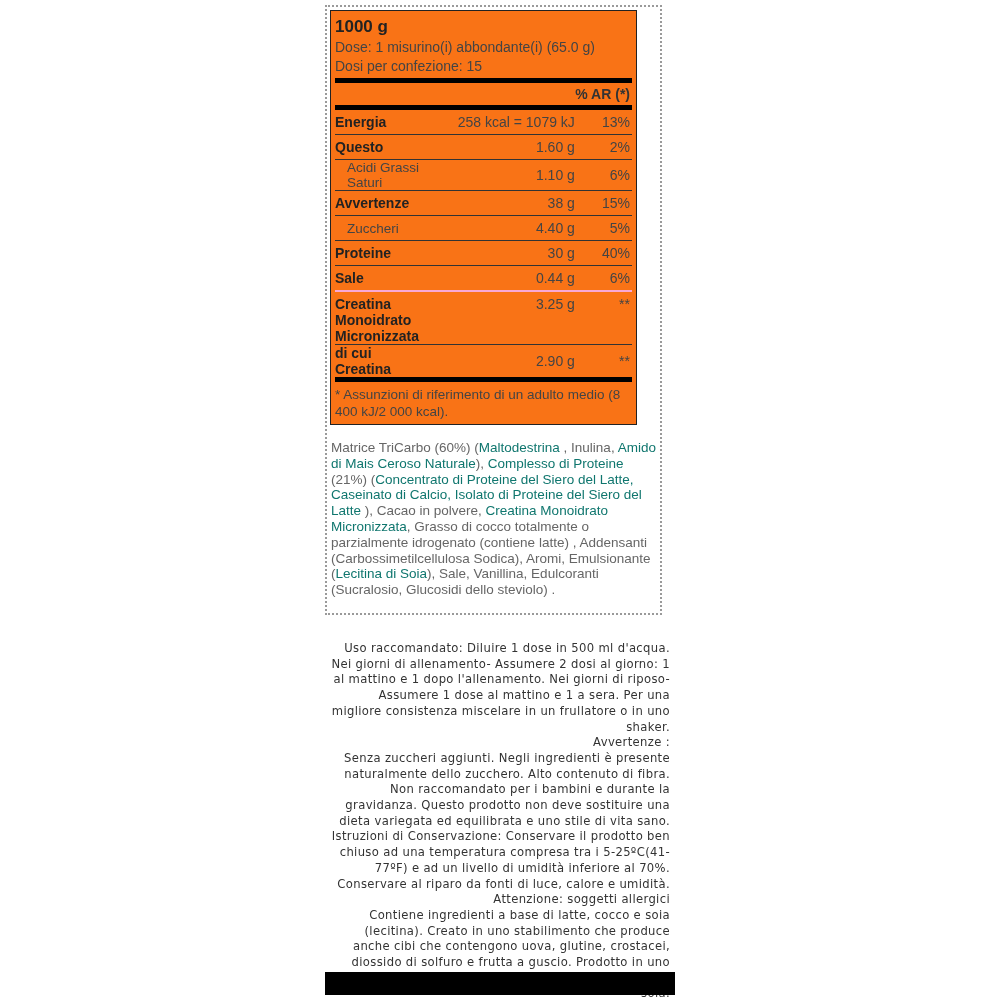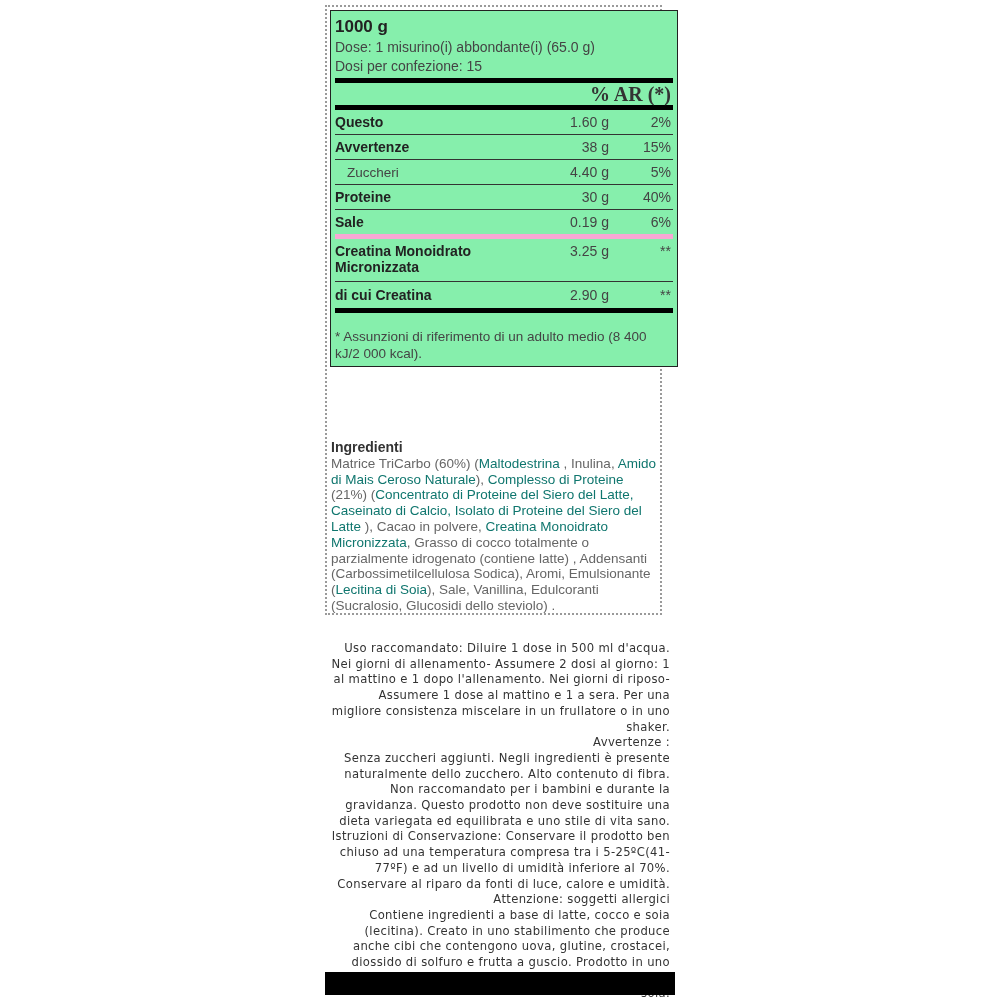--- a/index.html
+++ b/index.html
@@ -2,39 +2,39 @@
 <html><head>
 <meta charset="utf-8">
 <style>
   html, body { margin: 0; padding: 0; background: #ffffff; }
   body { width: 1000px; height: 1000px; position: relative; overflow: hidden;
          font-family: "Liberation Sans", "DejaVu Sans", sans-serif; color: #333333; }
 
   .outer-box { position: absolute; left: 325px; top: 5px; width: 333px; height: 606px;
                border: 2px dotted #9a9a9a; box-sizing: content-box; }
 
-  .nutri { position: absolute; left: 3px; top: 3px; width: 348px;
-           border: 1px solid #222; padding: 3px 4px 4px 4px; box-sizing: border-box; background:#86efac; }
+  .nutri { position: absolute; left: 3px; top: 3px; width: 307px;
+           border: 1px solid #222; padding: 3px 4px 4px 4px; box-sizing: border-box; background:#f97316; }
   .nutri .weight { font-size: 17px; font-weight: bold; color: #222; line-height: 22px; margin-top: 2px;}
   .nutri .sub { font-size: 14px; line-height: 19px; color: #444; }
   .thick { height: 5px; background: #000; margin: 2px 0 0 0; }
   .thick.t2 { margin-top: 0; }
-  .ar-row { text-align: right; font-size: 20px; font-weight: bold; color: #333; line-height: 22px; padding-right: 2px; font-family: Liberation Serif, serif;}
+  .ar-row { text-align: right; font-size: 14px; font-weight: bold; color: #333; line-height: 22px; padding-right: 2px;}
   table.nt { width: 100%; border-collapse: collapse; font-size: 14px; }
   table.nt td { padding: 0; height: 24px; border-bottom: 1px solid #333; vertical-align: middle; color:#444; }
   table.nt td.name { font-weight: bold; color: #222; }
   table.nt td.name.subrow { font-weight: normal; padding-left: 12px; font-size: 13.5px; color: #444; }
   table.nt td.amt { text-align: right; width: 120px; padding-right: 2px; }
   table.nt td.amt.wide { width: 190px; }
   table.nt td.pct { text-align: right; width: 60px; padding-right: 2px; }
-  table.nt tr.lastbold td { border-bottom: 5px solid #f9a8d4; }
+  table.nt tr.lastbold td { border-bottom: 2px solid #f9a8d4; }
   table.nt tr.tall td { height: 38px; vertical-align: top; padding-top: 4px; }
   table.nt tr.tall td.name { line-height: 16px; }
   table.nt tr.final td { border-bottom: 5px solid #000; height: 26px; }
-  .foot { font-size: 13.5px; line-height: 17px; color: #444; padding-top: 15px; }
+  .foot { font-size: 13.5px; line-height: 17px; color: #444; padding-top: 4px; }
 
   .ingr { position: absolute; left: 4px; top: 433px; width: 326px; font-size: 13.5px;
           line-height: 15.8px; color: #666; }
   .ingr .title { font-weight: bold; color: #333; font-size: 14px; }
   .ingr .dark { color: #0f766e; text-align: right; }
 
   .usage { position: absolute; left: 325px; top: 641px; width: 345px;
            font-family: "DejaVu Sans", sans-serif; font-size: 11.6px; line-height: 15.7px;
            color: #333; letter-spacing: 0.35px; }
   .usage p { margin: 0; text-align: right; }
@@ -48,63 +48,72 @@
   <div class="nutri">
     <div class="weight">1000 g</div>
     <div class="sub">Dose: 1 misurino(i) abbondante(i) (65.0 g)</div>
     <div class="sub">Dosi per confezione: 15</div>
     <div class="thick"></div>
     <div class="ar-row">% AR (*)</div>
     <div class="thick t2"></div>
     <table class="nt">
       <tbody>
         <tr>
+          <td class="name">Energia</td>
+          <td class="amt wide">258 kcal = 1079 kJ</td>
+          <td class="pct">13%</td>
+        </tr>
+        <tr>
           <td class="name">Questo</td>
           <td class="amt">1.60 g</td>
           <td class="pct">2%</td>
+        </tr>
+        <tr>
+          <td class="name subrow">Acidi Grassi Saturi</td>
+          <td class="amt">1.10 g</td>
+          <td class="pct">6%</td>
         </tr>
         <tr>
           <td class="name">Avvertenze</td>
           <td class="amt">38 g</td>
           <td class="pct">15%</td>
         </tr>
         <tr>
           <td class="name subrow">Zuccheri</td>
           <td class="amt">4.40 g</td>
           <td class="pct">5%</td>
         </tr>
         <tr>
           <td class="name">Proteine</td>
           <td class="amt">30 g</td>
           <td class="pct">40%</td>
         </tr>
         <tr class="lastbold">
           <td class="name">Sale</td>
-          <td class="amt">0.19 g</td>
+          <td class="amt">0.44 g</td>
           <td class="pct">6%</td>
         </tr>
         <tr class="tall">
           <td class="name">Creatina Monoidrato Micronizzata</td>
           <td class="amt">3.25 g</td>
           <td class="pct">**</td>
         </tr>
         <tr class="final">
           <td class="name">di cui Creatina</td>
           <td class="amt">2.90 g</td>
           <td class="pct">**</td>
         </tr>
       </tbody>
     </table>
     <div class="foot">
       <div>* Assunzioni di riferimento di un adulto medio (8 400 kJ/2 000 kcal).</div>
     </div>
   </div>
 
   <div class="ingr">
-    <div class="title">Ingredienti</div>
     <div><span>Matrice TriCarbo (60%) (</span><span class="dark">Maltodestrina</span><span> , Inulina, </span><span class="dark">Amido di Mais Ceroso Naturale</span><span>), </span><span class="dark">Complesso di Proteine</span><span> (21%) (</span><span class="dark">Concentrato di Proteine del Siero del Latte</span><span class="dark">, </span><span class="dark">Caseinato di Calcio</span><span class="dark">, </span><span class="dark">Isolato di Proteine del Siero del Latte</span><span> ), Cacao in polvere, </span><span class="dark">Creatina Monoidrato Micronizzata</span><span>, Grasso di cocco totalmente o parzialmente idrogenato (contiene latte) , Addensanti (Carbossimetilcellulosa Sodica), Aromi, Emulsionante (</span><span class="dark">Lecitina di Soia</span><span>), Sale, Vanillina, Edulcoranti (Sucralosio, Glucosidi dello steviolo) .</span></div>
   </div>
 </div>
 
 <div class="usage">
   <p>Uso raccomandato: Diluire 1 dose in 500 ml d'acqua. Nei giorni di allenamento- Assumere 2 dosi al giorno: 1 al mattino e 1 dopo l'allenamento. Nei giorni di riposo- Assumere 1 dose al mattino e 1 a sera. Per una migliore consistenza miscelare in un frullatore o in uno shaker.</p>
   <p>Avvertenze :</p>
   <p>Senza zuccheri aggiunti. Negli ingredienti è presente naturalmente dello zucchero. Alto contenuto di fibra. Non raccomandato per i bambini e durante la gravidanza. Questo prodotto non deve sostituire una dieta variegata ed equilibrata e uno stile di vita sano. Istruzioni di Conservazione: Conservare il prodotto ben chiuso ad una temperatura compresa tra i 5-25ºC(41-77ºF) e ad un livello di umidità inferiore al 70%. Conservare al riparo da fonti di luce, calore e umidità.</p>
   <p>Attenzione: soggetti allergici</p>
   <p>Contiene ingredienti a base di latte, cocco e soia (lecitina). Creato in uno stabilimento che produce anche cibi che contengono uova, glutine, crostacei, diossido di solfuro e frutta a guscio. Prodotto in uno stabilimento in cui si lavorano prodotti a base di latte e soia.</p>

